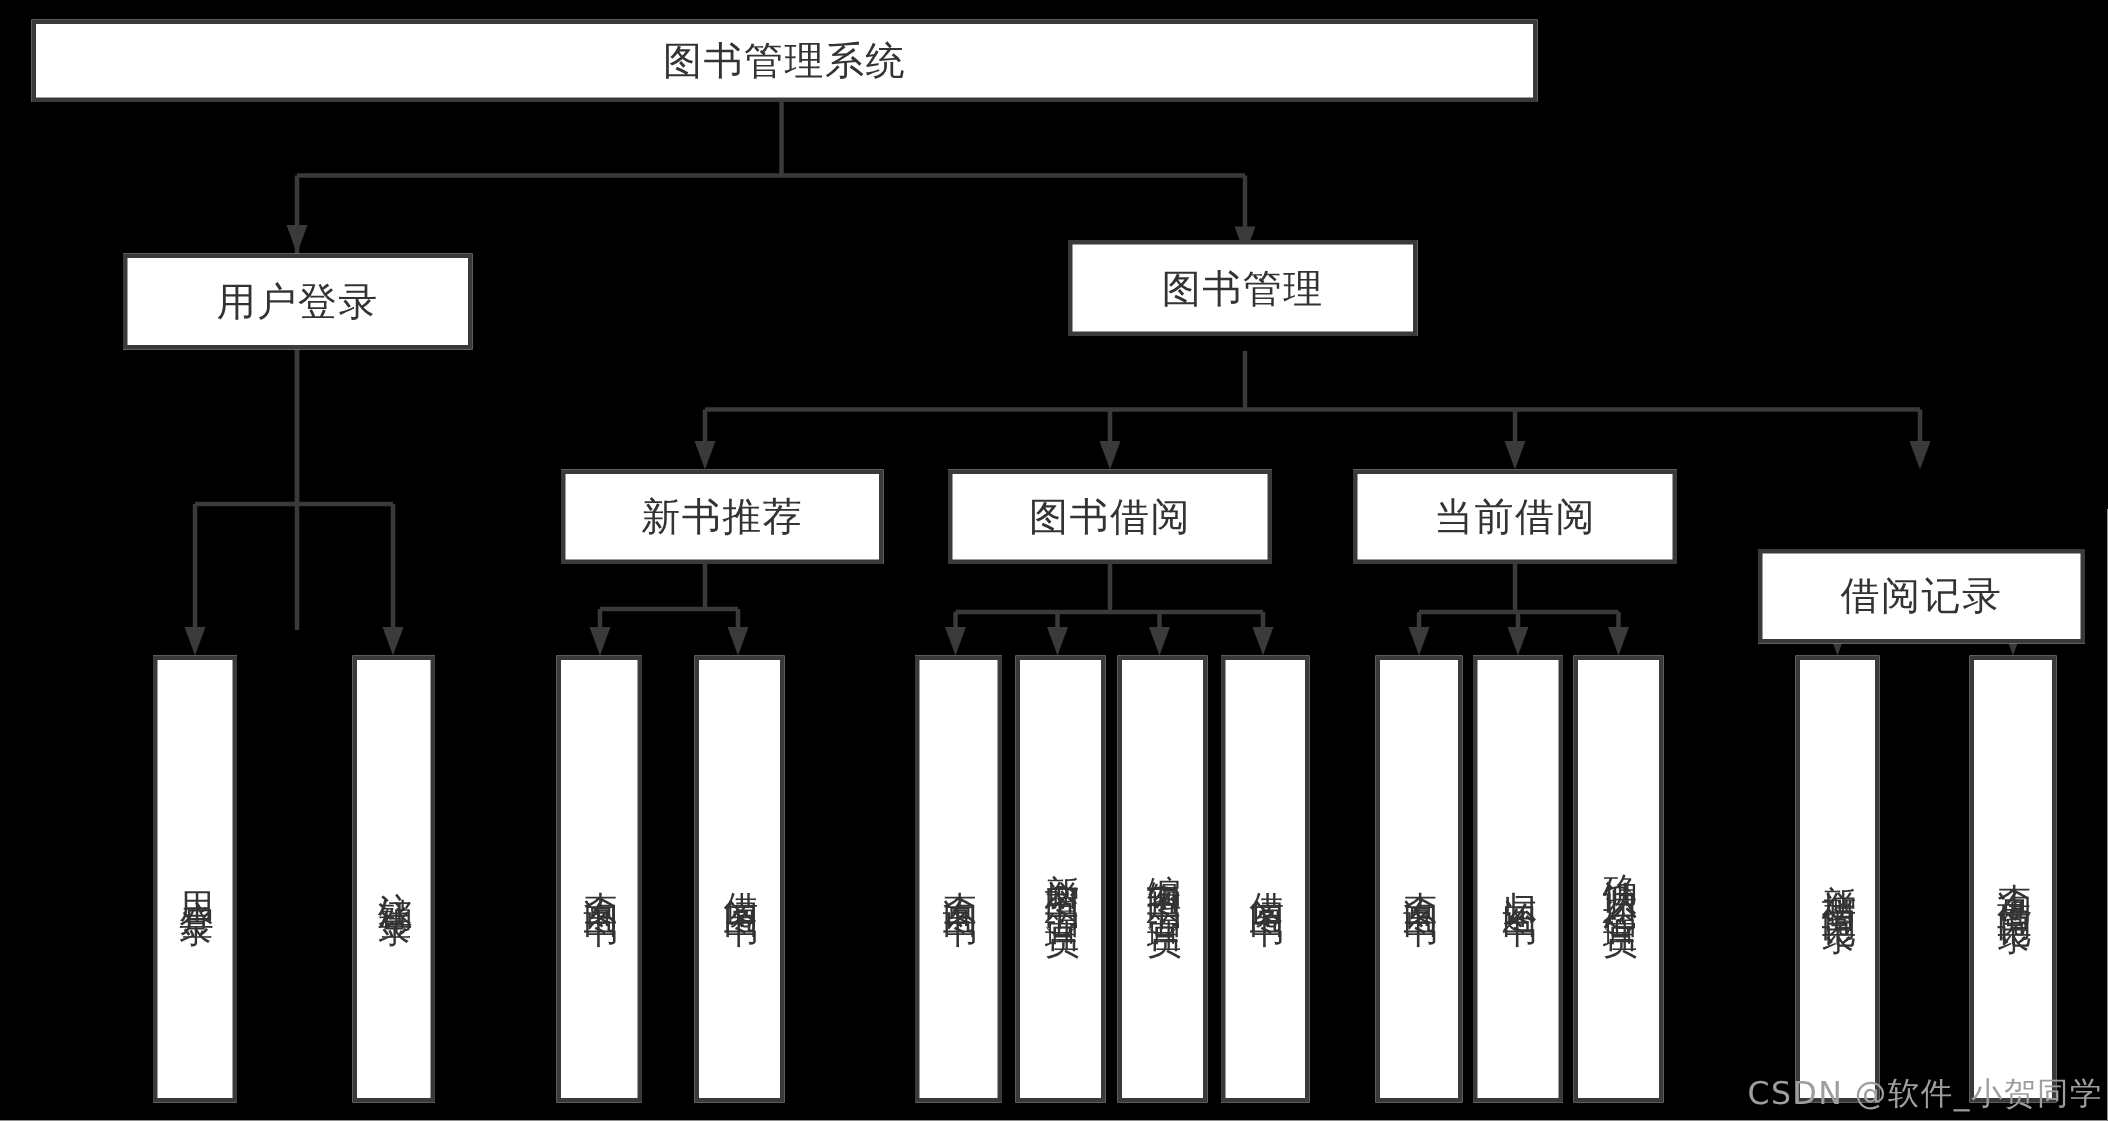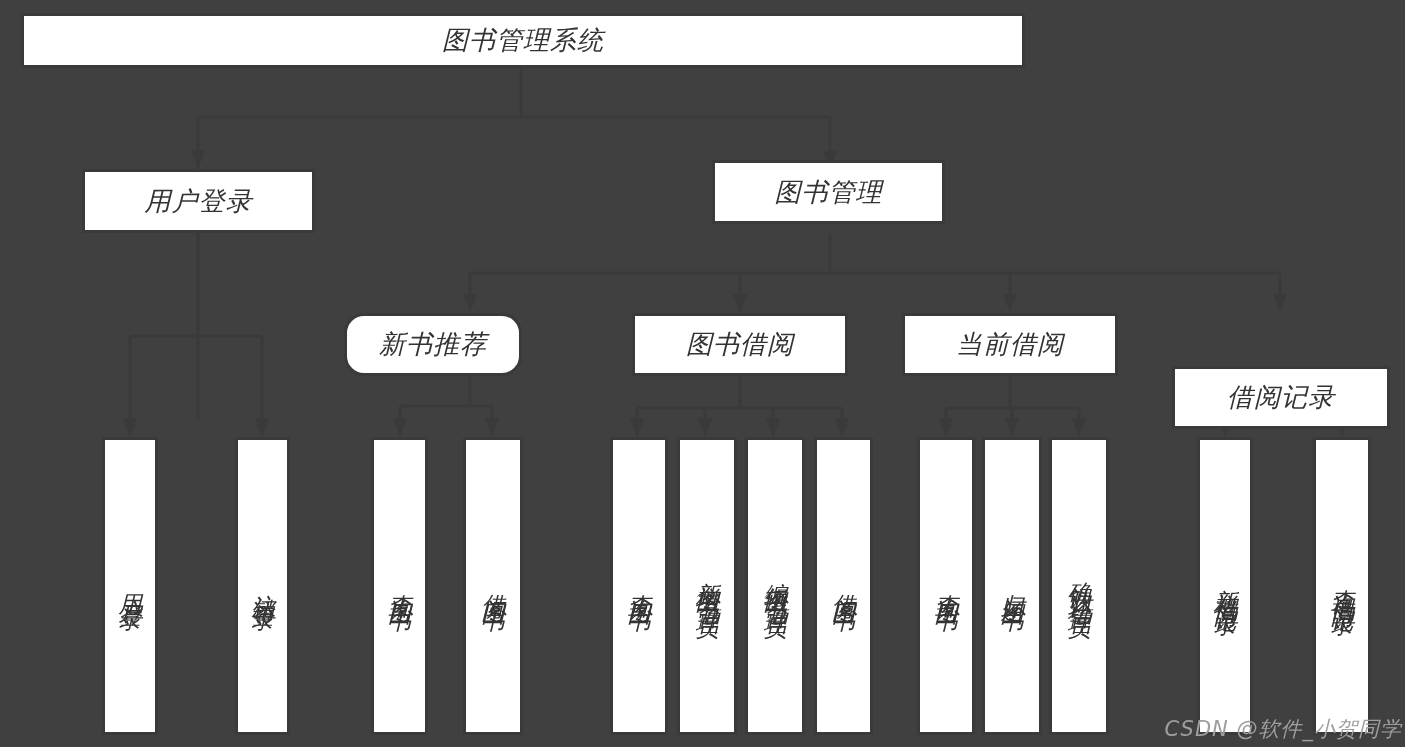--- a/index.html
+++ b/index.html
@@ -1,23 +1,22 @@
 <!DOCTYPE html>
 <html><head>
 <meta charset="utf-8">
 <style>
   html, body { margin: 0; padding: 0; background: #ffffff; }
   .canvas {
     position: relative;
     width: 1405px;
     height: 747px;
-    background: #404040;
+    background: #000000;
     font-family: "DejaVu Sans", "Liberation Sans", sans-serif;
     overflow: hidden;
-    font-style: italic;
   }
   .connectors {
     position: absolute;
     left: 0; top: 0;
     width: 1405px; height: 747px;
   }
   .hbox {
     position: absolute;
     box-sizing: border-box;
     border: 3px solid #3a3a3a;
@@ -149,21 +148,21 @@
       <polygon points="1225,437 1218,418 1232,418"></polygon>
       <polygon points="1342,437 1335,418 1349,418"></polygon>
     </g>
   </svg>
 
   <div class="hbox" style="left:21px; top:13px; width:1004px; height:55px;">图书管理系统</div>
 
   <div class="hbox" style="left:82px; top:169px; width:233px; height:64px;">用户登录</div>
   <div class="hbox" style="left:712px; top:160px; width:233px; height:64px;">图书管理</div>
 
-  <div class="hbox" style="left:344px; top:313px; width:178px; height:63px;border-radius:20px;">新书推荐</div>
+  <div class="hbox" style="left:374px; top:313px; width:215px; height:63px;">新书推荐</div>
   <div class="hbox" style="left:632px; top:313px; width:216px; height:63px;text-align:right;">图书借阅</div>
   <div class="hbox" style="left:902px; top:313px; width:216px; height:63px;">当前借阅</div>
   <div class="hbox" style="left:1172px; top:330px; width:218px; height:63px;margin-top:36px;">借阅记录</div>
 
   <div class="vbox" style="left:102px; width:56px;">用户登录</div>
   <div class="vbox" style="left:235px; width:55px;">注销登录</div>
 
   <div class="vbox" style="left:371px; width:57px;">查询图书</div>
   <div class="vbox" style="left:463px; width:60px;">借阅图书</div>
 

